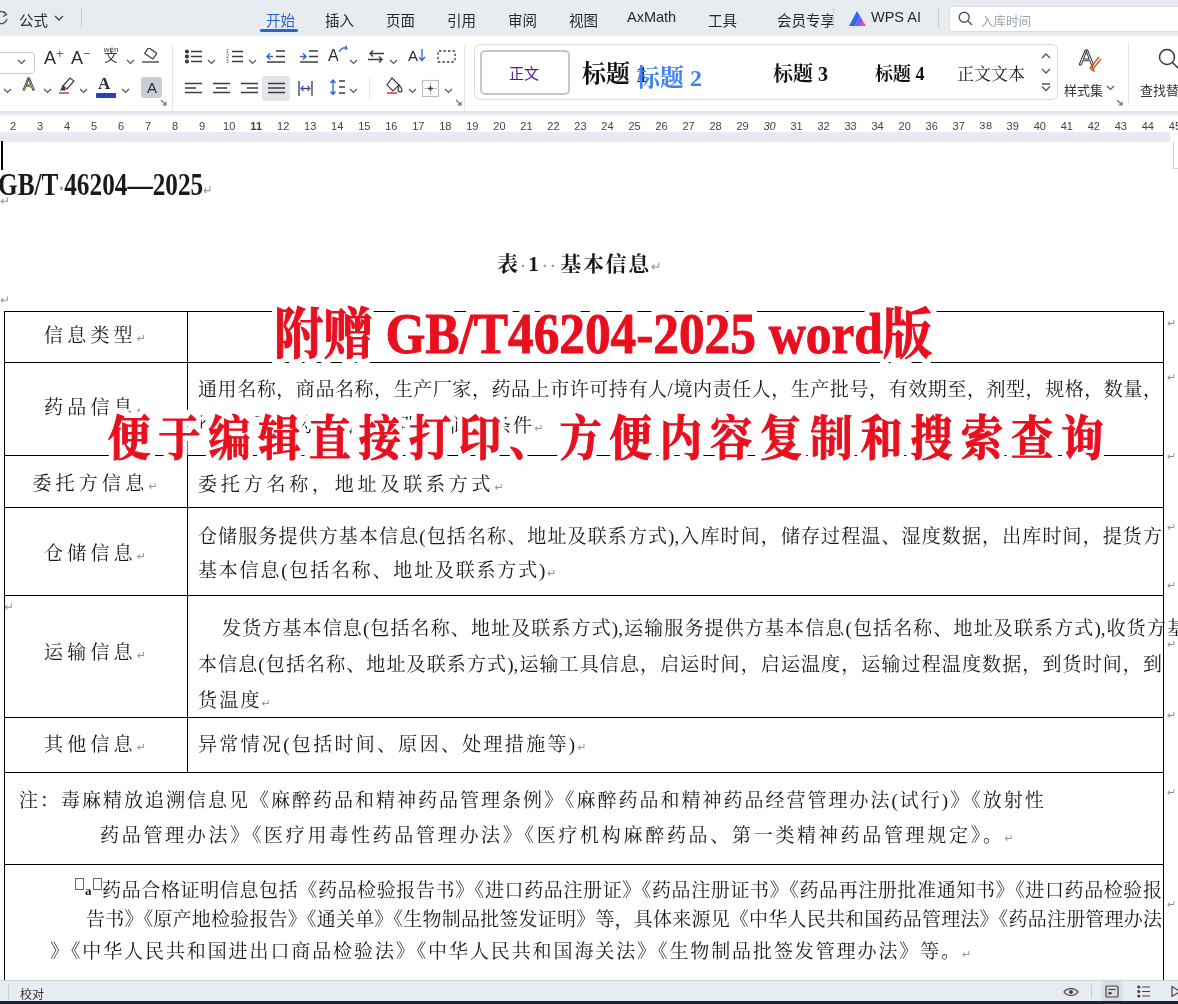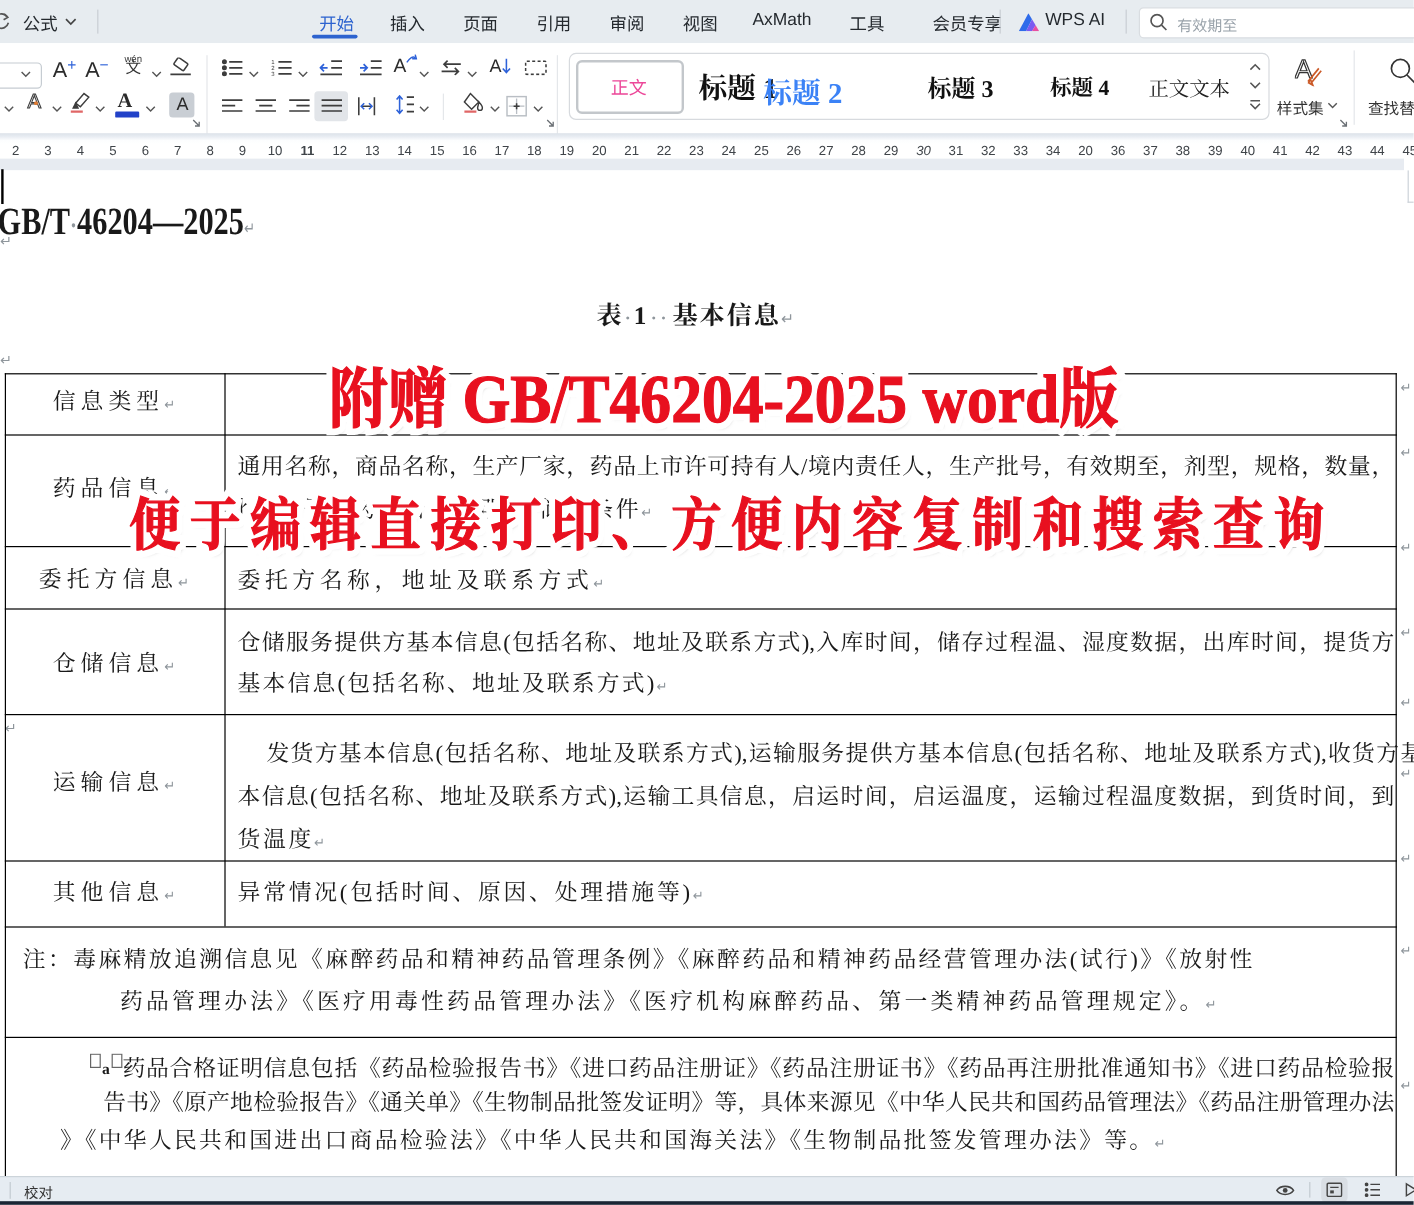--- a/index.html
+++ b/index.html
@@ -76,21 +76,21 @@
     </div>
   <div class="tab" style="left:871px;">WPS AI</div>
   <div class="vsep" style="left:938px;top:8px;height:20px;"></div>
   <div class="abs" style="left:949px;top:6px;width:240px;height:24px;background:#fff;border:1px solid #d9dde1;border-radius:4px;"></div>
   <div class="ic" style="left:958px;top:11px;">
       <svg width="15" height="15">
         <circle cx="6.2" cy="6.2" r="5" stroke="#555" stroke-width="1.4" fill="none"></circle>
         <path d="M10 10 L14 14" stroke="#555" stroke-width="1.4"></path>
       </svg>
     </div>
-  <div class="abs" style="left:981px;top:11px;font-size:12.5px;color:#9aa3ab;">有效期至</div>
+  <div class="abs" style="left:981px;top:11px;font-size:12.5px;color:#9aa3ab;">入库时间</div>
 </div>
 
 <div id="toolbar">
 
   <div class="abs" style="left:-30px;top:16px;width:63px;height:20px;border:1px solid #c6ccd2;border-radius:4px;background:#fff;"></div>
   <div class="chev" style="left:17px;top:23px;">
       <svg width="9" height="6">
         <path d="M1 1 L4.5 4.5 L8 1" stroke="#555" stroke-width="1.2" fill="none"></path>
       </svg>
     </div>
@@ -341,21 +341,21 @@
     </div>
   <div class="ic" style="left:455px;top:63px;">
       <svg width="8" height="8">
         <path d="M1 1 L6 6 M6 2.5 V6 H2.5" stroke="#6b7075" stroke-width="1.1" fill="none"></path>
       </svg>
     </div>
   <div class="vsep" style="left:464px;top:10px;height:86px;background:#e4e7ea;"></div>
 
   <div class="abs" style="left:474px;top:8px;width:582px;height:54px;border:1px solid #d7dade;border-radius:6px;background:#fff;"></div>
   <div class="abs" style="left:480px;top:14px;width:86px;height:41px;border:2px solid #c3c7cb;border-radius:5px;background:#fff;"></div>
-  <div class="abs" style="left:509px;top:26px;font-size:15px;color:#ec4899;">正文</div>
+  <div class="abs" style="left:509px;top:26px;font-size:15px;color:#4c1d95;">正文</div>
   <div class="abs doc" style="left:582px;top:18px;font-size:24px;font-weight:bold;color:#111;">标题 1</div>
   <div class="abs doc" style="left:636px;top:22px;font-size:24px;font-weight:bold;color:#3b82f6;">标题 2</div>
   <div class="abs doc" style="left:773px;top:22px;font-size:20px;font-weight:bold;color:#111;">标题 3</div>
   <div class="abs doc" style="left:875px;top:23px;font-size:18px;font-weight:bold;color:#111;">标题 4</div>
   <div class="abs" style="left:957px;top:24px;font-size:17px;color:#222;font-family:'Liberation Serif','Noto Serif CJK SC',serif;">正文文本</div>
   <div class="chev" style="left:1041px;top:16px;">
       <svg width="10" height="7">
         <path d="M1 6 L5 2 L9 6" stroke="#555" stroke-width="1.3" fill="none"></path>
       </svg>
     </div>
@@ -429,21 +429,21 @@
     <span class="rn" style="left:715.5px;">28</span>
     <span class="rn" style="left:742.5px;">29</span>
     <span class="rn" style="left:769.6px;font-style:italic;">30</span>
     <span class="rn" style="left:796.6px;">31</span>
     <span class="rn" style="left:823.6px;">32</span>
     <span class="rn" style="left:850.6px;">33</span>
     <span class="rn" style="left:877.6px;">34</span>
     <span class="rn" style="left:904.7px;">20</span>
     <span class="rn" style="left:931.7px;">36</span>
     <span class="rn" style="left:958.7px;">37</span>
-    <span class="rn" style="left:985.7px;">38</span>
+    <span class="rn" style="left:985.7px;font-family:Liberation Mono, monospace;">38</span>
     <span class="rn" style="left:1012.7px;">39</span>
     <span class="rn" style="left:1039.8px;">40</span>
     <span class="rn" style="left:1066.8px;">41</span>
     <span class="rn" style="left:1093.8px;">42</span>
     <span class="rn" style="left:1120.8px;">43</span>
     <span class="rn" style="left:1147.8px;">44</span>
     <span class="rn" style="left:1174.9px;">45</span>
   </div>
 
 <div id="page"></div>

